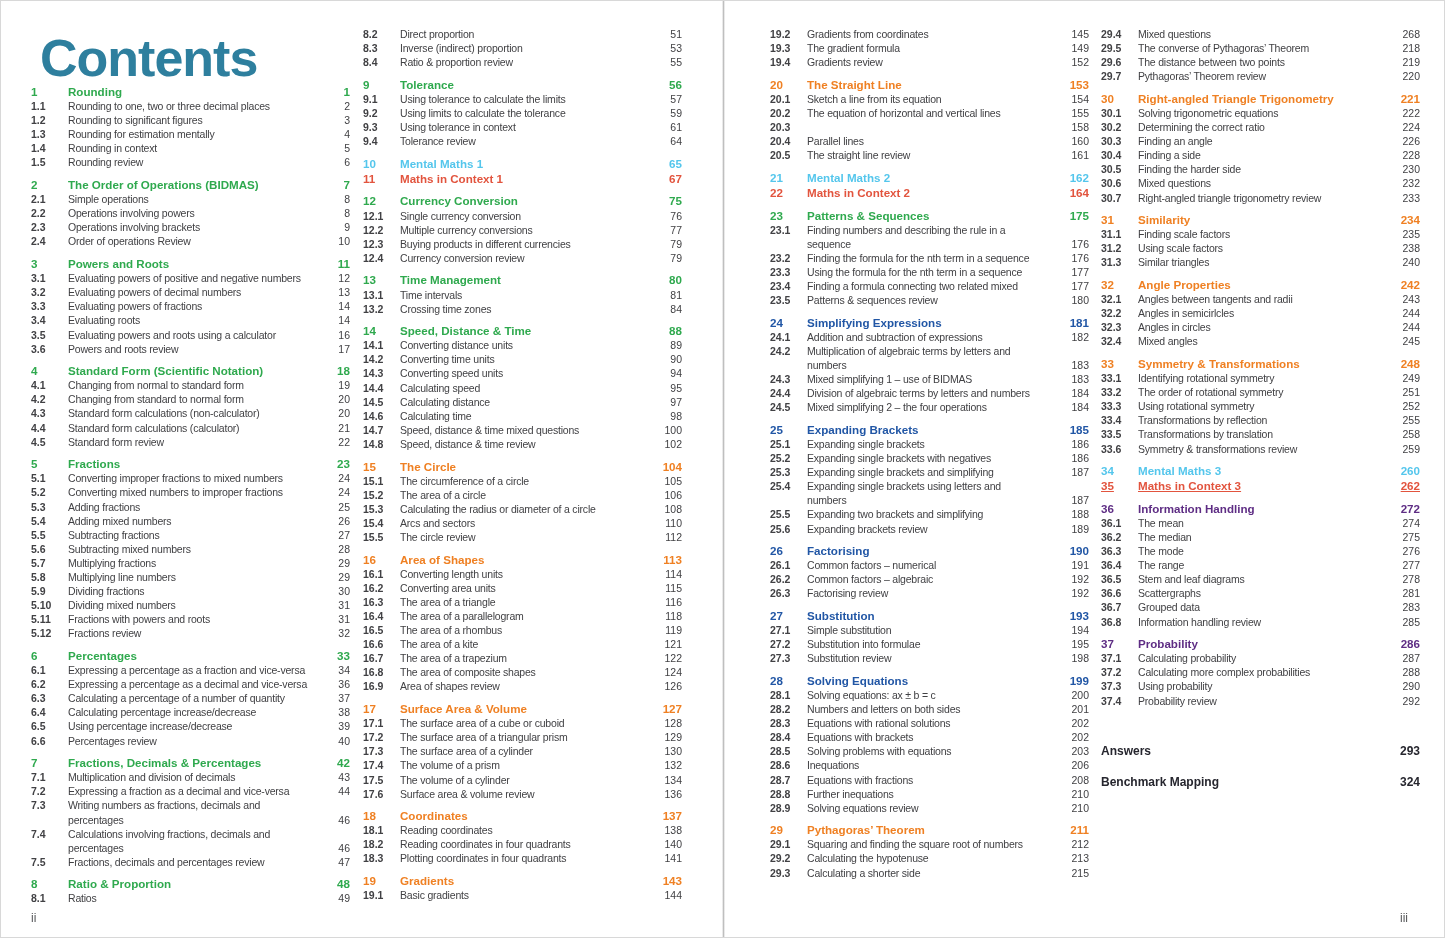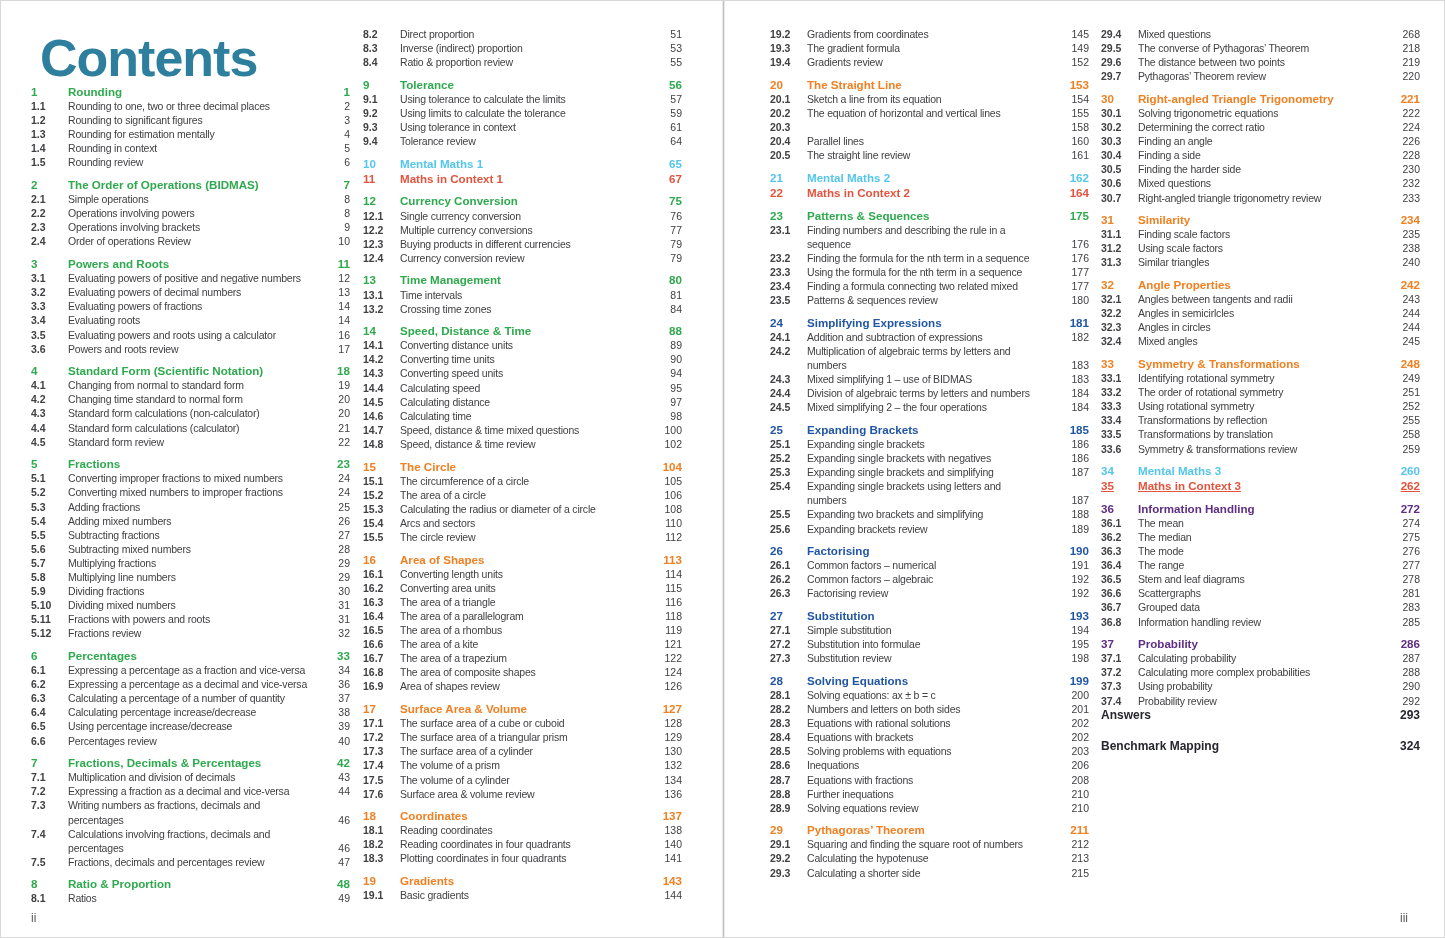--- a/index.html
+++ b/index.html
@@ -25,21 +25,21 @@
   .block:first-child{margin-top:0;}
   .block.tight{margin-top:1px;}
   .row{display:flex;align-items:stretch;line-height:14.1px;}
   .row .num{flex:0 0 37px;font-weight:bold;align-self:flex-start;}
   .row .ttl{flex:0 1 auto;min-width:0;white-space:pre;letter-spacing:-0.2px;}
   .row .pg{margin-left:auto;padding-left:6px;text-align:right;align-self:flex-end;}
   .sec{font-size:10.5px;color:#414144;}
   .sec .num{font-size:10.5px;}
   .chap{font-size:11.6px;font-weight:bold;}
   .chap .ttl{letter-spacing:0;}
-  .backmatter{}
+  .backmatter{margin-top:36px;}
   .bm-row{display:flex;font-size:12px;font-weight:bold;color:#26262e;margin-top:16px;line-height:15px;}
   .bm-row:first-child{margin-top:0;}
   .bm-row .pg{margin-left:auto;text-align:right;}
   .folio{position:absolute;bottom:12px;font-size:12px;color:#57585a;}
   .folio.left{left:30px;margin-top:28px;}
   .folio.right{right:36px;}
 </style>
 </head>
 <body>
 
@@ -148,21 +148,21 @@
           <span class="ttl">Standard Form (Scientific Notation)</span>
           <span class="pg">18</span>
         </div>
         <div class="row sec">
           <span class="num">4.1</span>
           <span class="ttl">Changing from normal to standard form</span>
           <span class="pg">19</span>
         </div>
         <div class="row sec">
           <span class="num">4.2</span>
-          <span class="ttl">Changing time standard to normal form</span>
+          <span class="ttl">Changing from standard to normal form</span>
           <span class="pg">20</span>
         </div>
         <div class="row sec">
           <span class="num">4.3</span>
           <span class="ttl">Standard form calculations (non-calculator)</span>
           <span class="pg">20</span>
         </div>
         <div class="row sec">
           <span class="num">4.4</span>
           <span class="ttl">Standard form calculations (calculator)</span>

